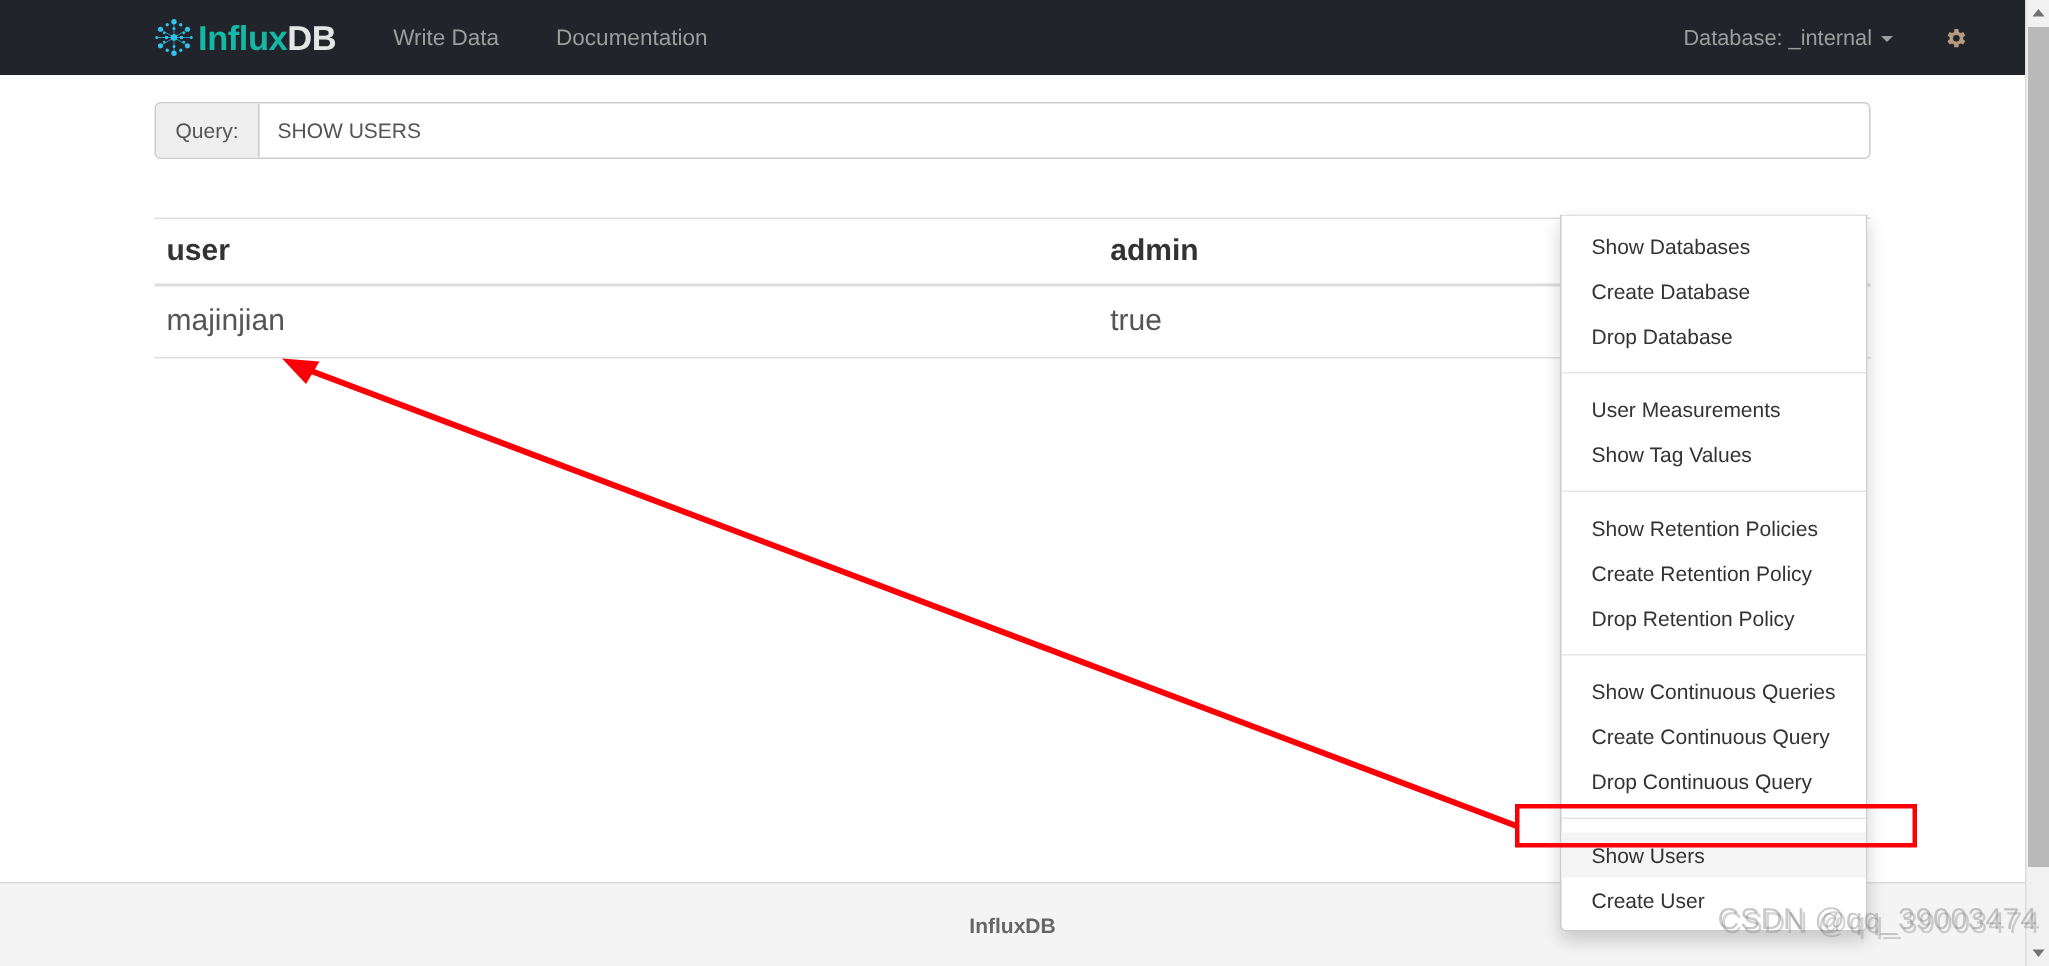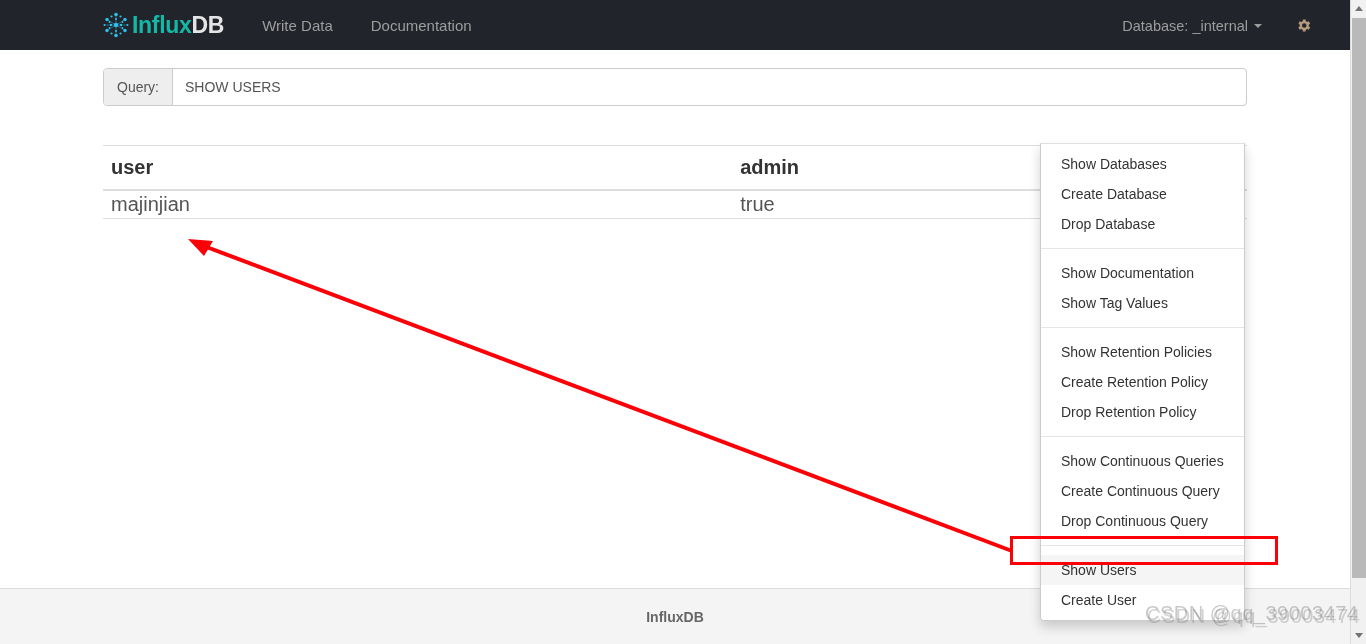--- a/index.html
+++ b/index.html
@@ -134,21 +134,21 @@
   .results-table thead th {
     text-align: left;
     color: #333333; font-weight: bold;
     padding: 10px 8px 10px 8px;
     border-top: 1px solid #dddddd;
     border-bottom: 2px solid #dddddd;
   }
   .results-table tbody td {
     text-align: left;
     color: #555555;
-    padding: 2px 8px;
+    padding: 12px 8px;
     border-bottom: 1px solid #dddddd;
   }
   .results-table .col-0 { width: 55%; }
   
   .dropdown-menu {
     position: absolute;
     top: 143px; left: 1040px;
     width: 205px;
     background: #ffffff;
     border: 1px solid #cccccc;
@@ -309,21 +309,21 @@
     <span class="footer-text">InfluxDB</span>
   </div>
 
   <div class="dropdown-menu">
 
     <a class="menu-item">Show Databases</a>
     <a class="menu-item">Create Database</a>
     <a class="menu-item">Drop Database</a>
     <div class="menu-divider"></div>
 
-    <a class="menu-item">Show Documentation</a>
+    <a class="menu-item">User Measurements</a>
     <a class="menu-item">Show Tag Values</a>
     <div class="menu-divider"></div>
 
     <a class="menu-item">Show Retention Policies</a>
     <a class="menu-item">Create Retention Policy</a>
     <a class="menu-item">Drop Retention Policy</a>
     <div class="menu-divider"></div>
 
     <a class="menu-item">Show Continuous Queries</a>
     <a class="menu-item">Create Continuous Query</a>

